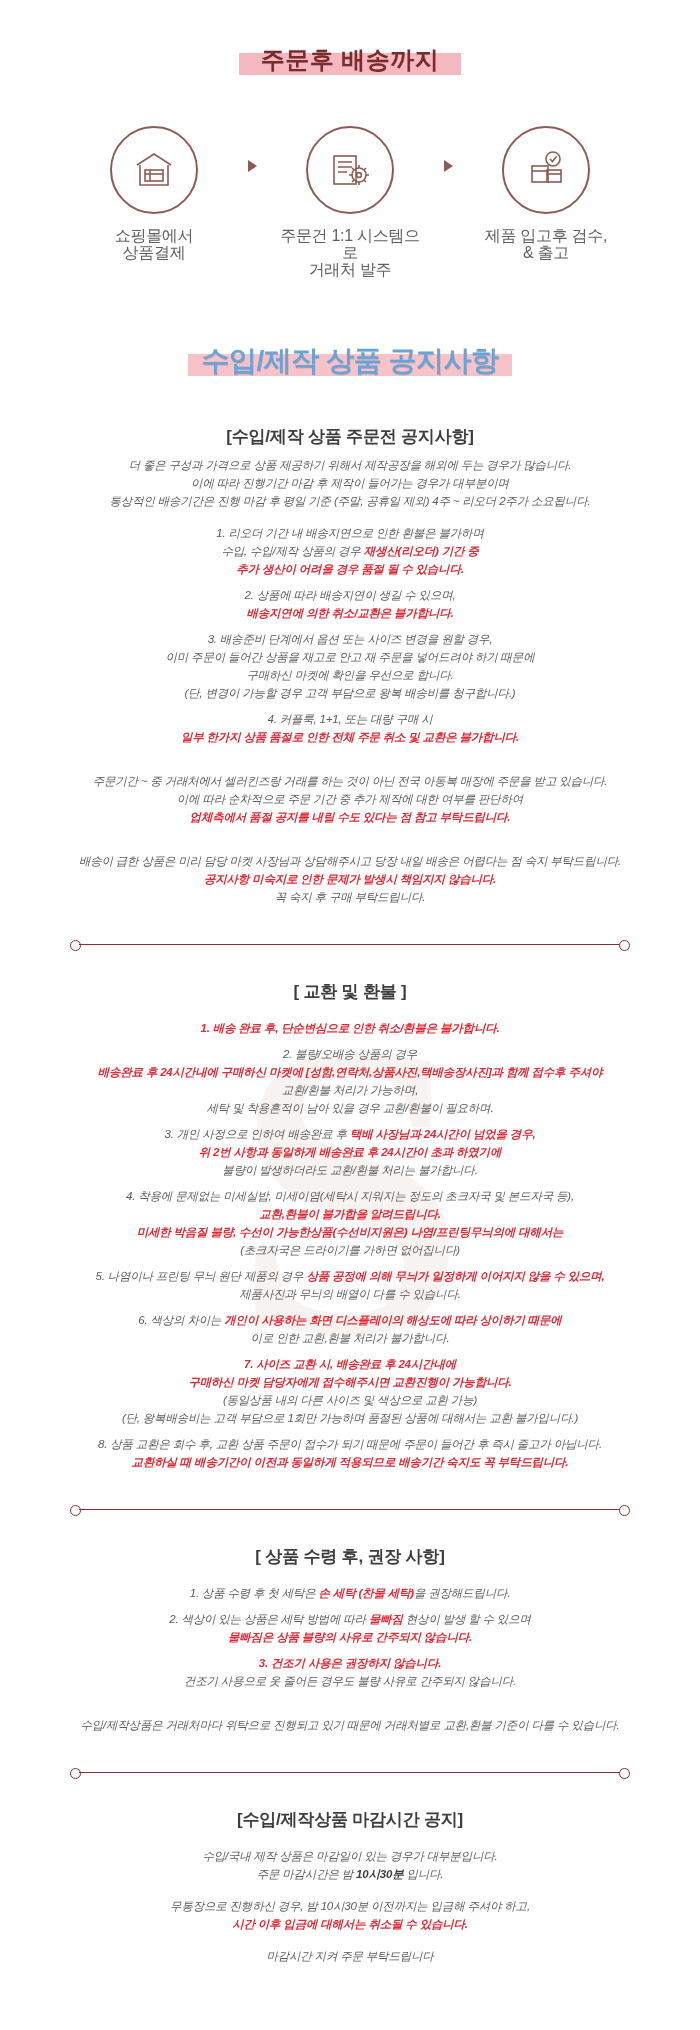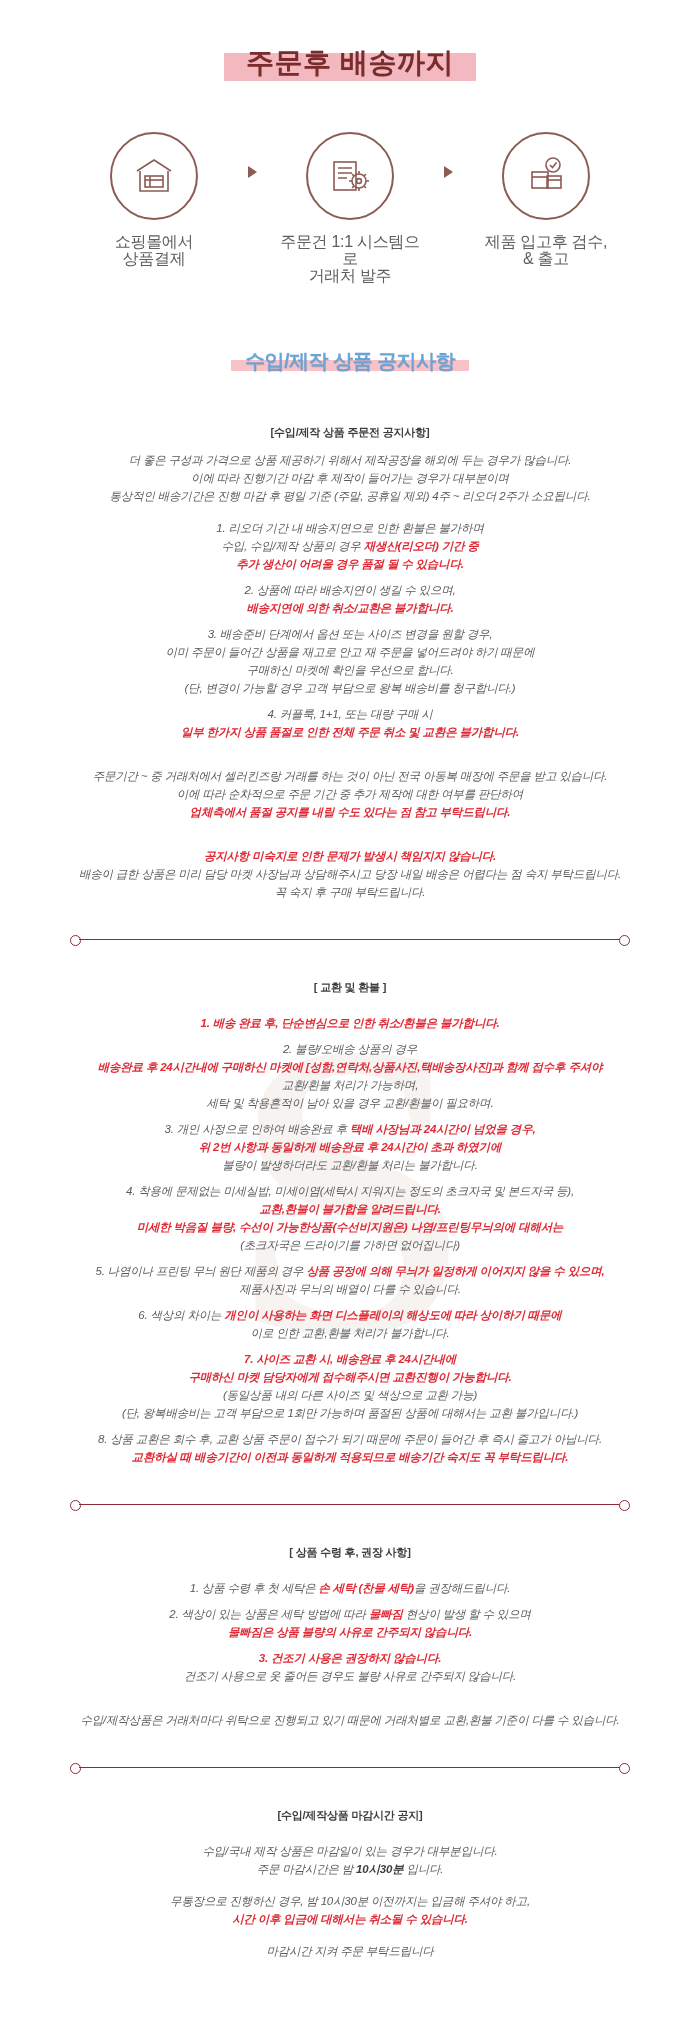--- a/index.html
+++ b/index.html
@@ -58,21 +58,21 @@
     top: 11px;
     bottom: 5px;
     background: #f4b9c0;
     z-index: 0;
     border-radius: 1px;
   }
   .top-banner h1 {
     position: relative;
     z-index: 1;
     margin: 0;
-    font-size: 28px;
+    font-size: 24px;
     letter-spacing: 0.5px;
     color: #7a2b2b;
     font-weight: bold;
     text-shadow: 0 0 1px rgba(0,0,0,0.15);
   }
 
   
   .steps {
     margin-top: 46px;
     display: flex;
@@ -133,42 +133,42 @@
     position: absolute;
     left: 0; right: 0;
     top: 12px; bottom: 4px;
     background: #f7c3c9;
     z-index: 0;
   }
   .section-heading h2 {
     position: relative;
     z-index: 1;
     margin: 0;
-    font-size: 20px;
+    font-size: 28px;
     font-weight: bold;
     color: #6aa3d6;
     letter-spacing: -0.5px;
     text-shadow: 0.5px 0.5px 0 rgba(0,0,0,0.12);
   }
 
   
   .block {
     margin: 0 auto;
     width: 620px;
     text-align: center;
     font-size: 11.5px;
     line-height: 18px;
     color: #5a5a5a;
     letter-spacing: -0.2px;
   }
   .block.t1 { margin-top: 48px; }
   .b-title {
     font-weight: bold;
     color: #3d3d3d;
-    font-size: 11px;
+    font-size: 17px;
     margin-bottom: 10px;
   }
   .redb { color: #e02b36; font-weight: bold; }
   .bold { font-weight: bold; color: #3d3d3d; }
   .gap { height: 14px; }
   .gap-sm { height: 8px; }
   .gap-lg { height: 26px; }
 
   
   .divider {
@@ -331,22 +331,22 @@
 
       <div>
         <p class="para">주문기간 ~ 중 거래처에서 셀러킨즈랑 거래를 하는 것이 아닌 전국 아동복 매장에 주문을 받고 있습니다.</p>
         <p class="para">이에 따라 순차적으로 주문 기간 중 추가 제작에 대한 여부를 판단하여</p>
         <p class="para redb">업체측에서 품절 공지를 내릴 수도 있다는 점 참고 부탁드립니다.</p>
       </div>
 
       <div class="gap-lg"></div>
 
       <div>
+        <p class="para">배송이 급한 상품은 미리 담당 마켓 사장님과 상담해주시고 당장 내일 배송은 어렵다는 점 숙지 부탁드립니다.</p>
         <p class="para redb">공지사항 미숙지로 인한 문제가 발생시 책임지지 않습니다.</p>
-        <p class="para">배송이 급한 상품은 미리 담당 마켓 사장님과 상담해주시고 당장 내일 배송은 어렵다는 점 숙지 부탁드립니다.</p>
         <p class="para">꼭 숙지 후 구매 부탁드립니다.</p>
       </div>
     </div>
 
     <div class="divider">
       <div class="dot left"></div>
       <div class="line"></div>
       <div class="dot right"></div>
     </div>
 

